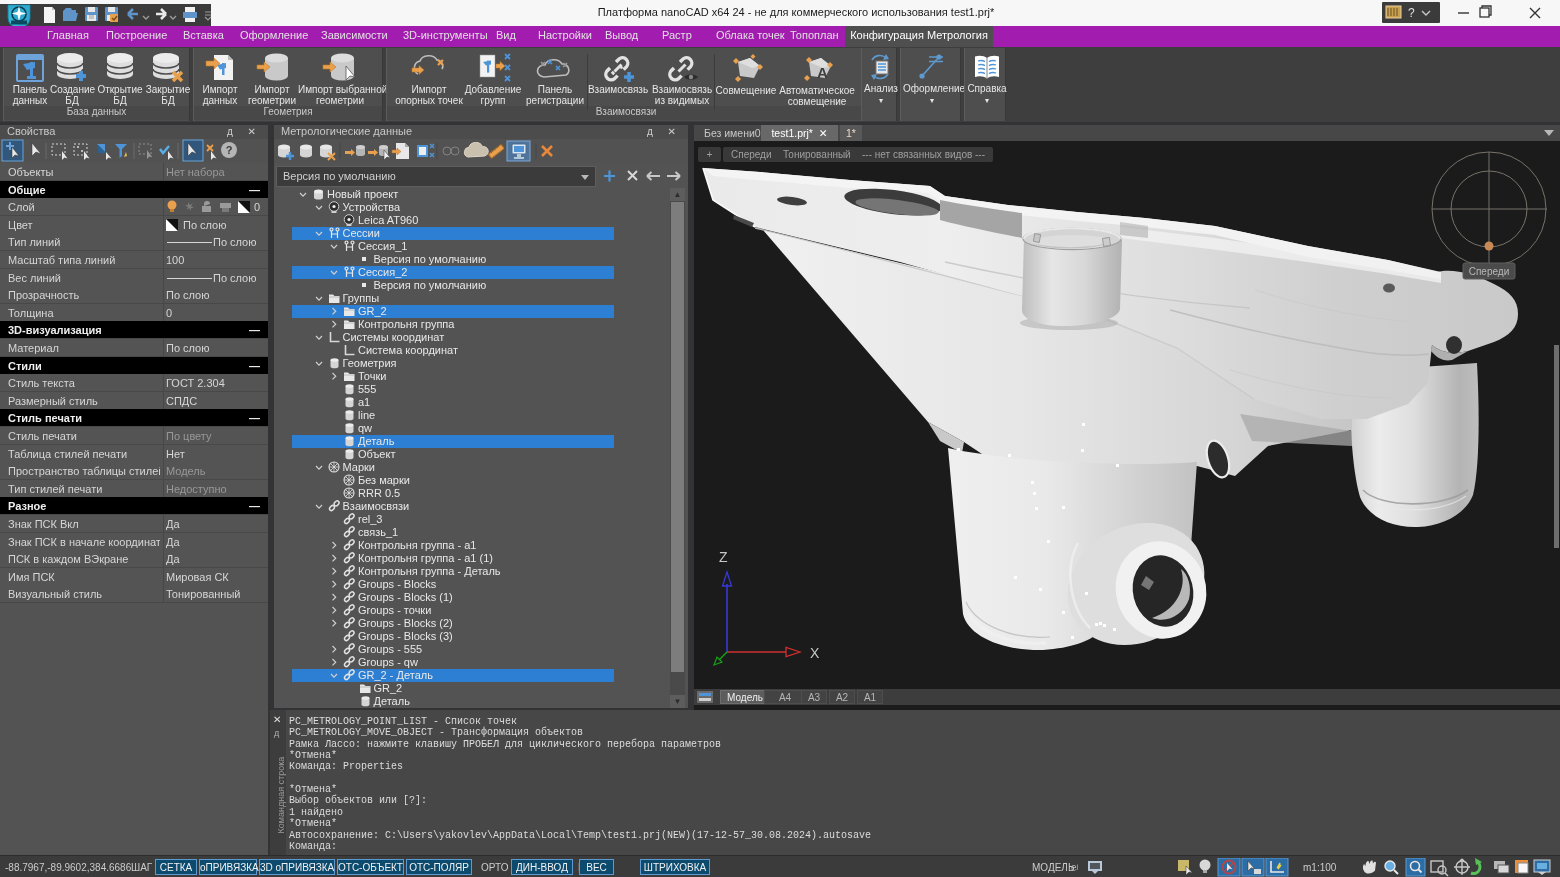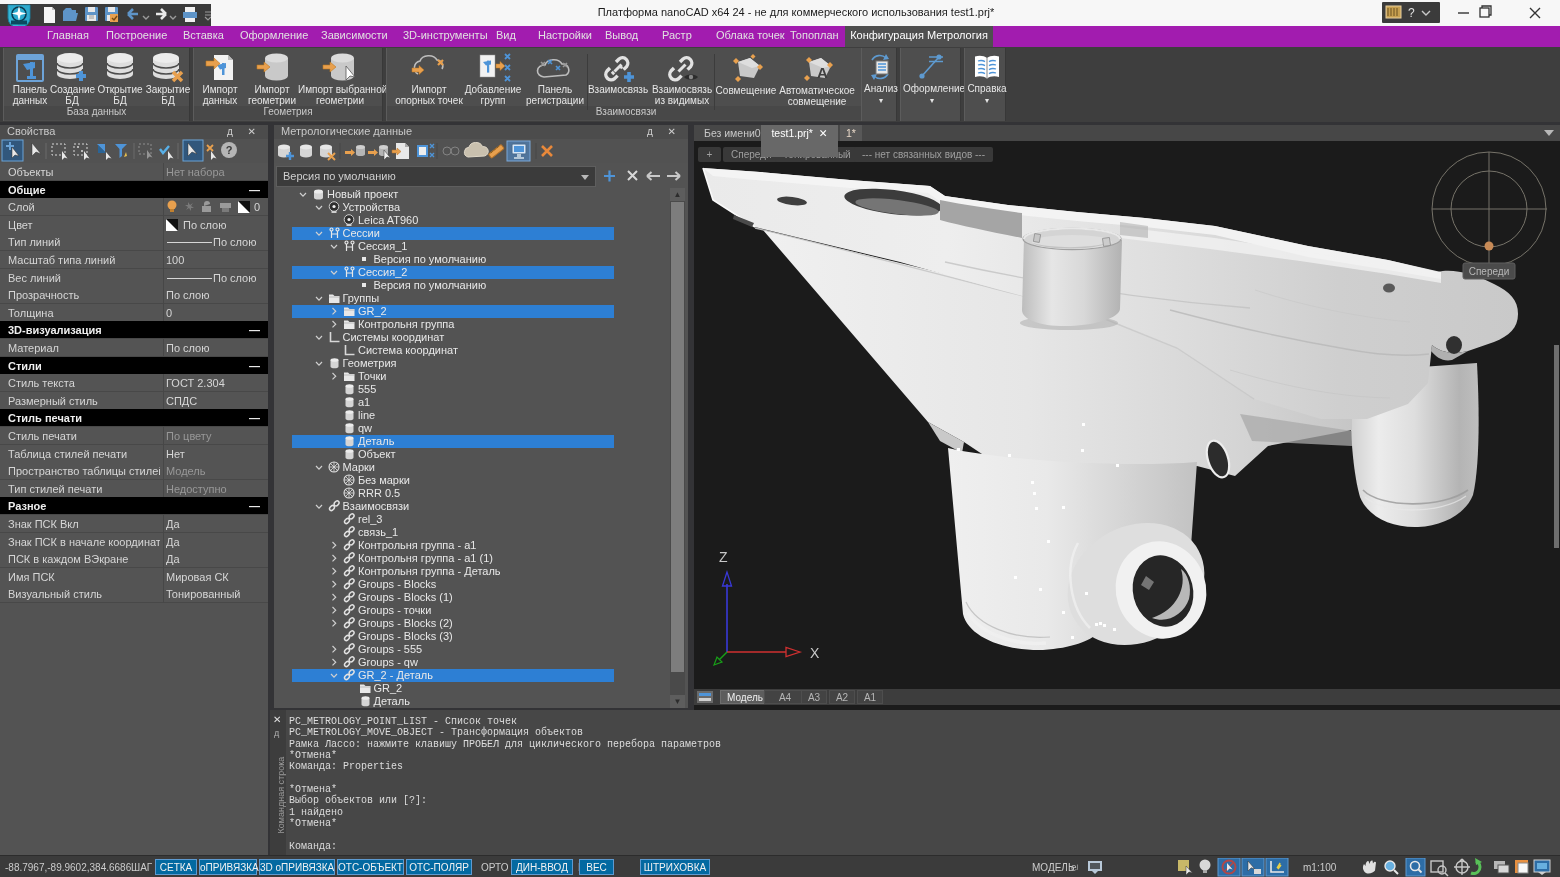--- a/index.html
+++ b/index.html
@@ -50,21 +50,21 @@
 .texp { position:absolute; top:1px; font-size:9px; color:#cfcfcf; }
 .tlab { position:absolute; top:0px; }
 
 
 #console { left:270px; top:710px; width:1290px; height:145px; background:#474747; }
 #constrip { left:270px; top:710px; width:16px; height:145px; background:#3d3d3d; }
 .conline { position:absolute; left:19px; font-family:"Liberation Mono", monospace; font-size:10px; color:#dcdcdc; white-space:pre; }
 
 
 #statusbar { left:0; top:855px; width:1560px; height:22px; background:#3b3b3b; border-top:1px solid #2c2c2c; }
-.sbtn { position:absolute; top:3px; height:16px; background:#0369a1; border:1px solid #5e9ad0; color:#f2f2f2; font-size:10px; text-align:center; padding-top:2px; white-space:nowrap; }
+.sbtn { position:absolute; top:3px; height:16px; background:#0c4a6e; border:1px solid #5e9ad0; color:#f2f2f2; font-size:10px; text-align:center; padding-top:2px; white-space:nowrap; }
 .stext { position:absolute; top:6px; color:#cccccc; font-size:10px; white-space:nowrap; }
 
 
 #viewport { left:694px; top:125px; width:866px; height:585px; background:#1b1b1b; }
 #doctabs { left:694px; top:125px; width:866px; height:16px; background:#474747; }
 #vtabs { left:694px; top:689px; width:866px; height:16px; background:#3d3d3d; }
 .vtab { position:absolute; top:1px; height:14px; color:#b5b5b5; font-size:10px; text-align:center; border:1px solid #4e4e4e; background:#434343; padding-top:1px; }
 .vbtn { position:absolute; top:4px; height:15px; background:#393939; border-radius:2px; color:#9f9f9f; font-size:10px; text-align:center; padding:2px 8px 0 8px; }
 </style>
 </head>
@@ -1106,20 +1106,21 @@
   <div class="abs" id="console">
       <div class="conline" style="top: 6px;">PC_METROLOGY_POINT_LIST - Список точек</div>
       <div class="conline" style="top: 17.35px;">PC_METROLOGY_MOVE_OBJECT - Трансформация объектов</div>
       <div class="conline" style="top: 28.7px;">Рамка Лассо: нажмите клавишу ПРОБЕЛ для циклического перебора параметров</div>
       <div class="conline" style="top: 40.05px;">*Отмена*</div>
       <div class="conline" style="top: 51.4px;">Команда: Properties</div>
       <div class="conline" style="top: 74.1px;">*Отмена*</div>
       <div class="conline" style="top: 85.45px;">Выбор объектов или [?]:</div>
       <div class="conline" style="top: 96.8px;">1 найдено</div>
       <div class="conline" style="top: 108.15px;">*Отмена*</div>
+      <div class="conline" style="top: 119.5px;">Автосохранение: C:\Users\yakovlev\AppData\Local\Temp\test1.prj(NEW)(17-12-57_30.08.2024).autosave</div>
       <div class="conline" style="top: 130.85px;">Команда:</div>
     </div>
   <div class="abs" id="constrip">
     <div style="position:absolute;left:3px;top:4px;color:#e0e0e0;font-size:10px">✕</div>
     <div style="position:absolute;left:4px;top:18px;color:#b0b0b0;font-size:9px">д</div>
     <div style="position:absolute;left:-54px;top:80px;width:130px;transform:rotate(-90deg);color:#9a9a9a;font-size:9px;text-align:center">Командная строка</div>
   </div>
 
   <div class="abs" id="viewport">
     <svg width="866" height="548" viewBox="694 141 866 548" style="position:absolute;left:0;top:16px">
@@ -1252,21 +1253,21 @@
       <rect x="1554" y="345" width="5" height="203" fill="#6e6e6e"></rect>
     </svg>
 
     <div class="vbtn" style="left:4px;top:22px;width:23px;padding:2px 0 0 0">+</div>
     <div class="vbtn" style="left:29px;top:22px">Спереди</div>
     <div class="vbtn" style="left:81px;top:22px">Тонированный</div>
     <div class="vbtn" style="left:160px;top:22px">--- нет связанных видов ---</div>
   </div>
   <div class="abs" id="doctabs">
     <div style="position:absolute;left:10px;top:2px;color:#c8c8c8;font-size:10.5px">Без имени0*</div>
-    <div style="position:absolute;left:67px;top:0;width:77px;height:32px;background:#686868;color:#fff;font-size:10.5px;text-align:center;padding-top:2px">test1.prj*&nbsp;&nbsp;✕</div>
+    <div style="position:absolute;left:67px;top:0;width:77px;height:16px;background:#686868;color:#fff;font-size:10.5px;text-align:center;padding-top:2px">test1.prj*&nbsp;&nbsp;✕</div>
     <div style="position:absolute;left:146px;top:0;width:22px;height:16px;background:#585858;color:#e8d8c8;font-size:10.5px;text-align:center;padding-top:2px">1*</div>
     <div style="position:absolute;right:6px;top:5px;width:0;height:0;border-left:5px solid transparent;border-right:5px solid transparent;border-top:6px solid #b8b8b8"></div>
   </div>
   <div class="abs" id="vtabs">
     <svg style="position:absolute;left:3px;top:2px" width="16" height="12" viewBox="0 0 16 12">
         <rect x="0" y="0" width="16" height="12" fill="#6a6a6a"></rect>
         <rect x="2" y="2" width="12" height="3" fill="#4e94d8"></rect>
         <rect x="2" y="7" width="12" height="3" fill="#cfcfcf"></rect>
       </svg>
     <div class="vtab" style="left:26px;width:50px;background:#5d5d5d;color:#f0f0f0;border-color:#6e6e6e">Модель</div>

